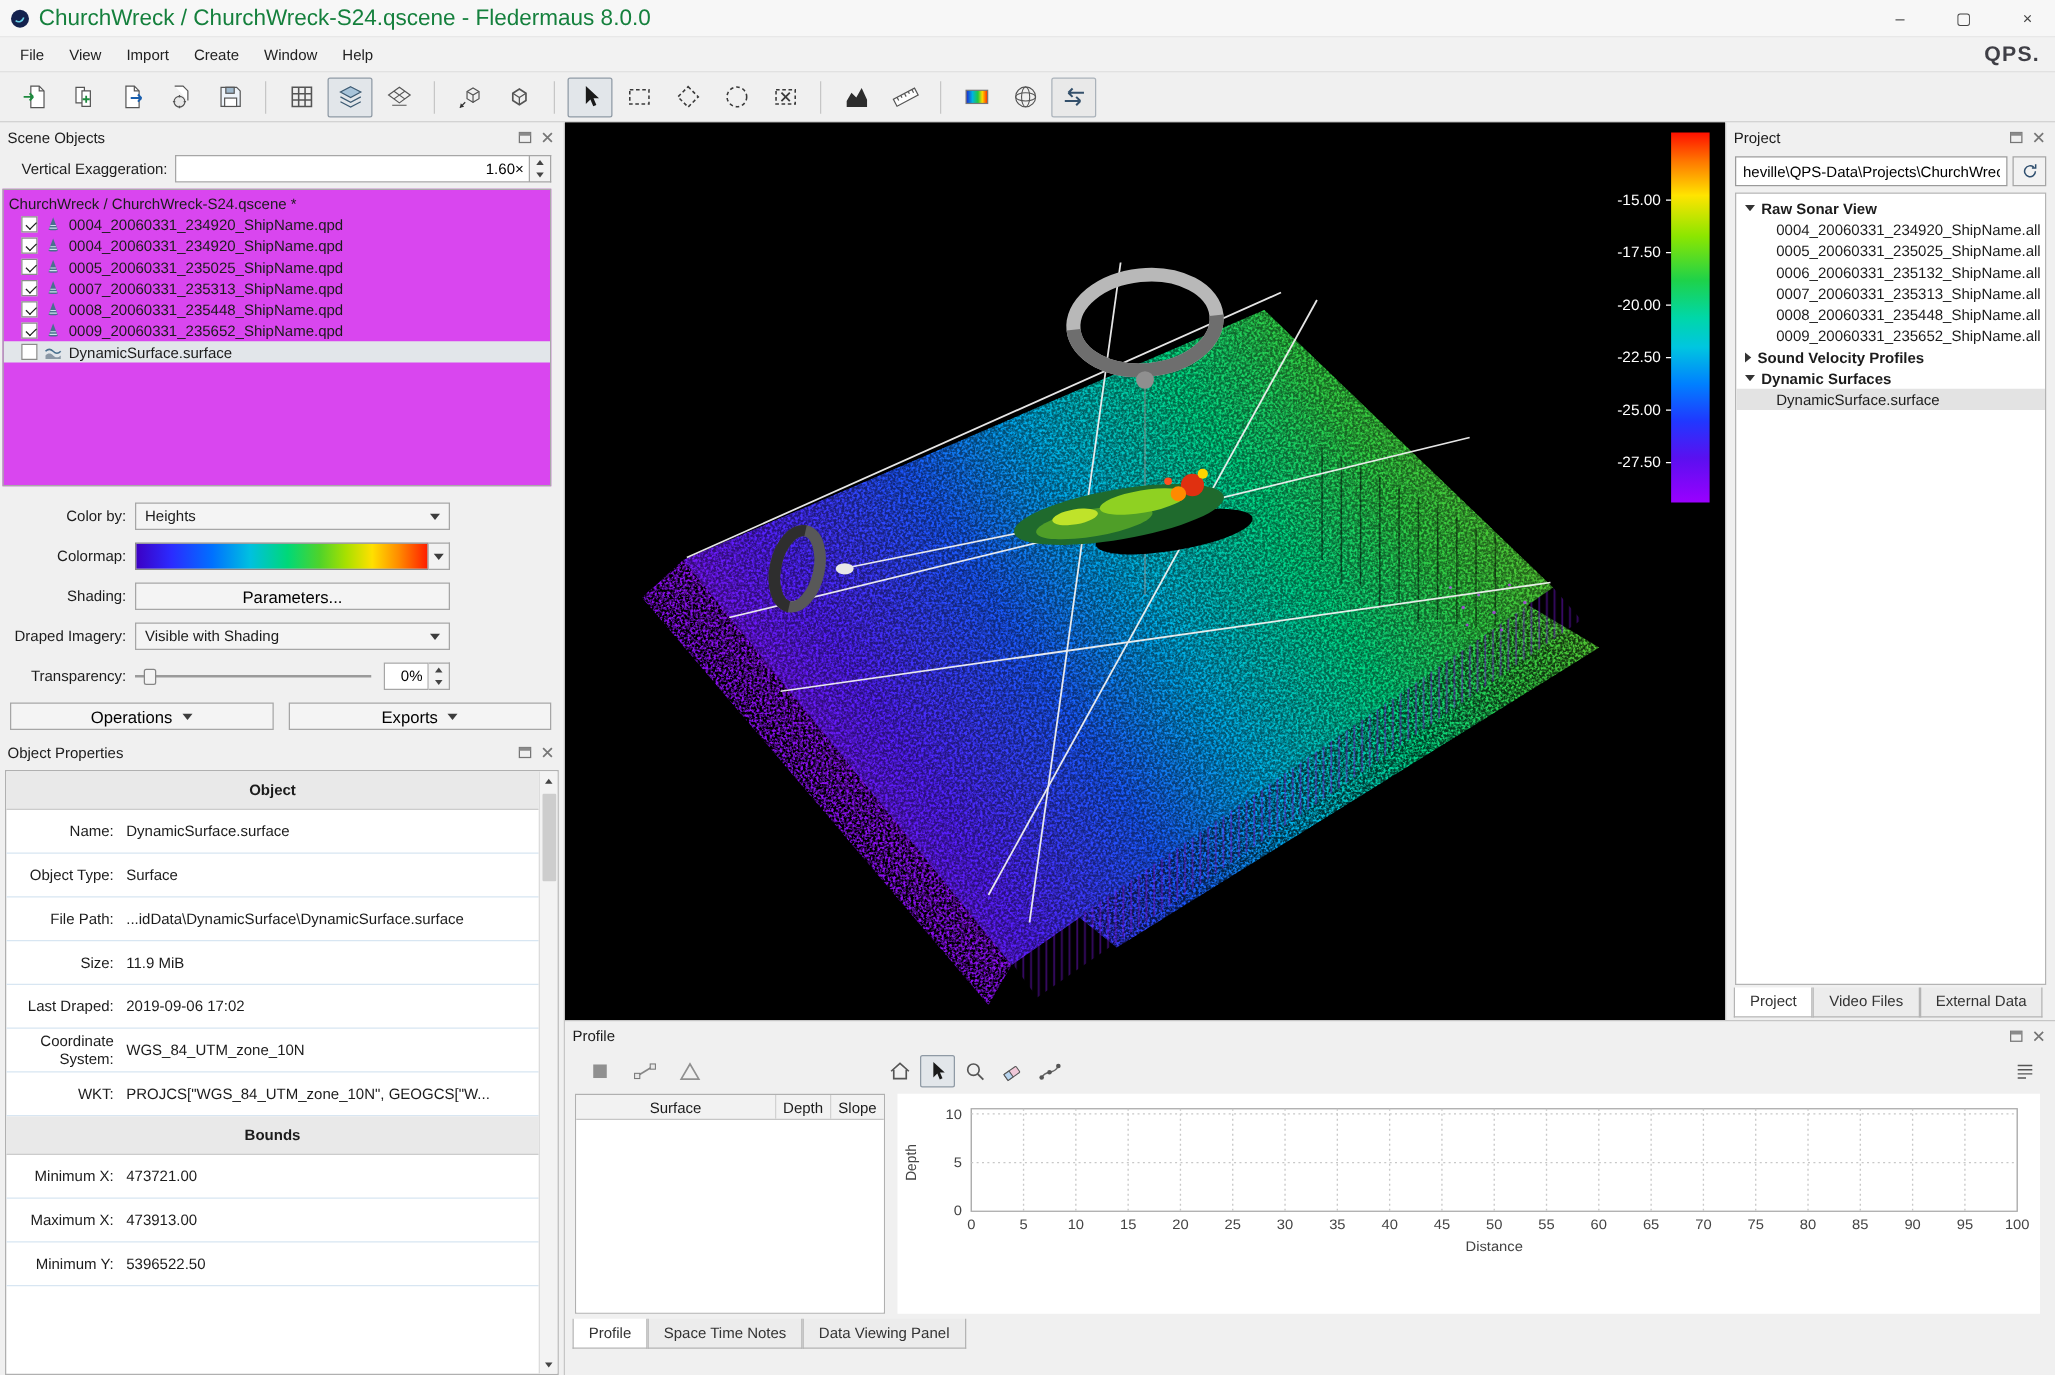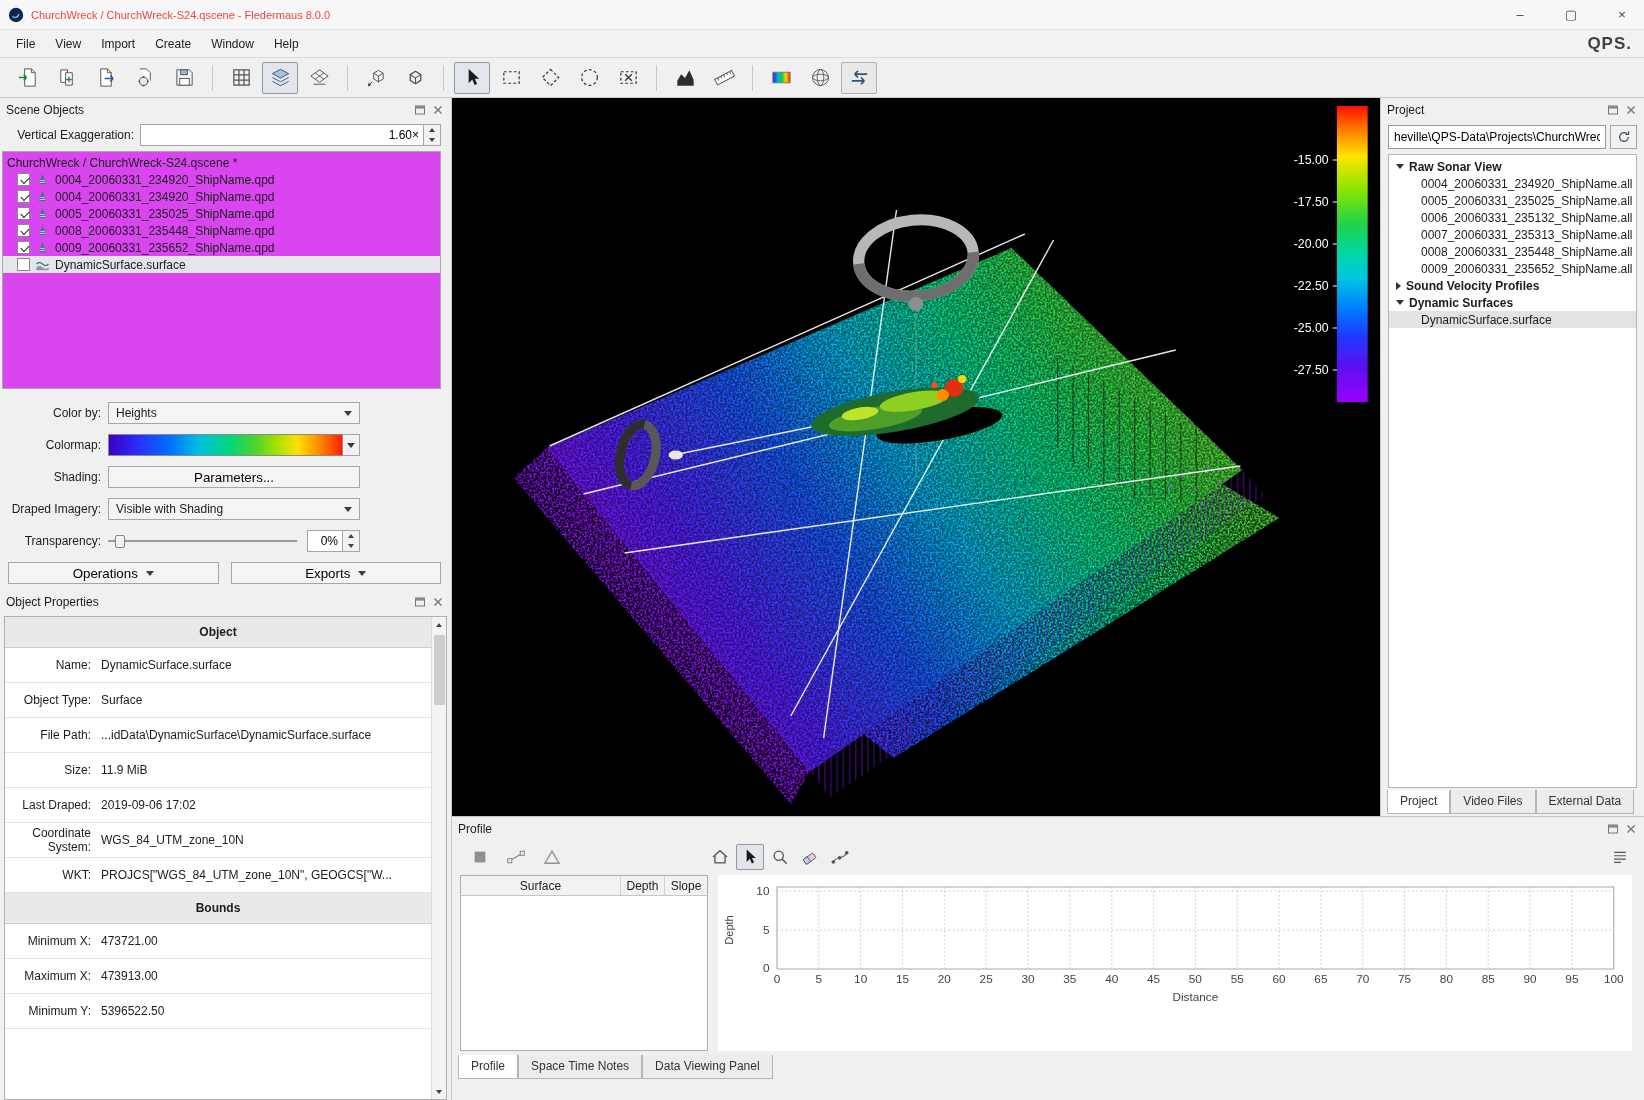--- a/index.html
+++ b/index.html
@@ -3,21 +3,21 @@
 <meta charset="utf-8">
 <style>
 *{box-sizing:border-box;margin:0;padding:0}
 html,body{width:1644px;height:1100px;overflow:hidden}
 body{font-family:"Liberation Sans",sans-serif;font-size:12px;color:#1c1c1c;background:#f0f0f0}
 svg{display:block}
 button{font-family:inherit;background:none;border:none;cursor:pointer}
 input{font-family:inherit;font-size:12px}
 
 .titlebar{height:30px;display:flex;align-items:center;background:#f7f7f7;border-bottom:1px solid #e3e3e3;padding-left:8px;gap:7px}
-.title-text{color:#ef4444;font-size:11px}
+.title-text{color:#15803d;font-size:18px}
 .spacer{flex:1}
 .winbtn{width:44px;height:30px;display:flex;align-items:center;justify-content:center;color:#444;font-size:13px}
 
 .menubar{height:28px;display:flex;align-items:center;background:#f2f2f2;border-bottom:1px solid #dcdcdc;padding-left:6px}
 .menu-item{padding:4px 10px;color:#222}
 .brand{margin-right:12px;font-weight:bold;font-size:17px;color:#3f3f46;letter-spacing:1px}
 
 .toolbar{height:40px;display:flex;align-items:center;background:#f0f0f0;border-bottom:1px solid #c9c9c9;padding-left:10px;gap:3px}
 .tbtn{width:36px;height:32px;display:flex;align-items:center;justify-content:center;border:1px solid transparent;border-radius:2px}
 .tbtn svg{width:23px;height:23px}
@@ -348,20 +348,27 @@
             <use href="#sym-sonar"></use>
           </svg>
           <span class="slabel">0004_20060331_234920_ShipName.qpd</span>
         </div>
       <div class="srow">
           <span class="cb checked"></span>
           <svg class="ticon">
             <use href="#sym-sonar"></use>
           </svg>
           <span class="slabel">0005_20060331_235025_ShipName.qpd</span>
+        </div>
+      <div class="srow">
+          <span class="cb checked"></span>
+          <svg class="ticon">
+            <use href="#sym-sonar"></use>
+          </svg>
+          <span class="slabel">0007_20060331_235313_ShipName.qpd</span>
         </div>
       <div class="srow">
           <span class="cb checked"></span>
           <svg class="ticon">
             <use href="#sym-sonar"></use>
           </svg>
           <span class="slabel">0008_20060331_235448_ShipName.qpd</span>
         </div>
       <div class="srow">
           <span class="cb checked"></span>

